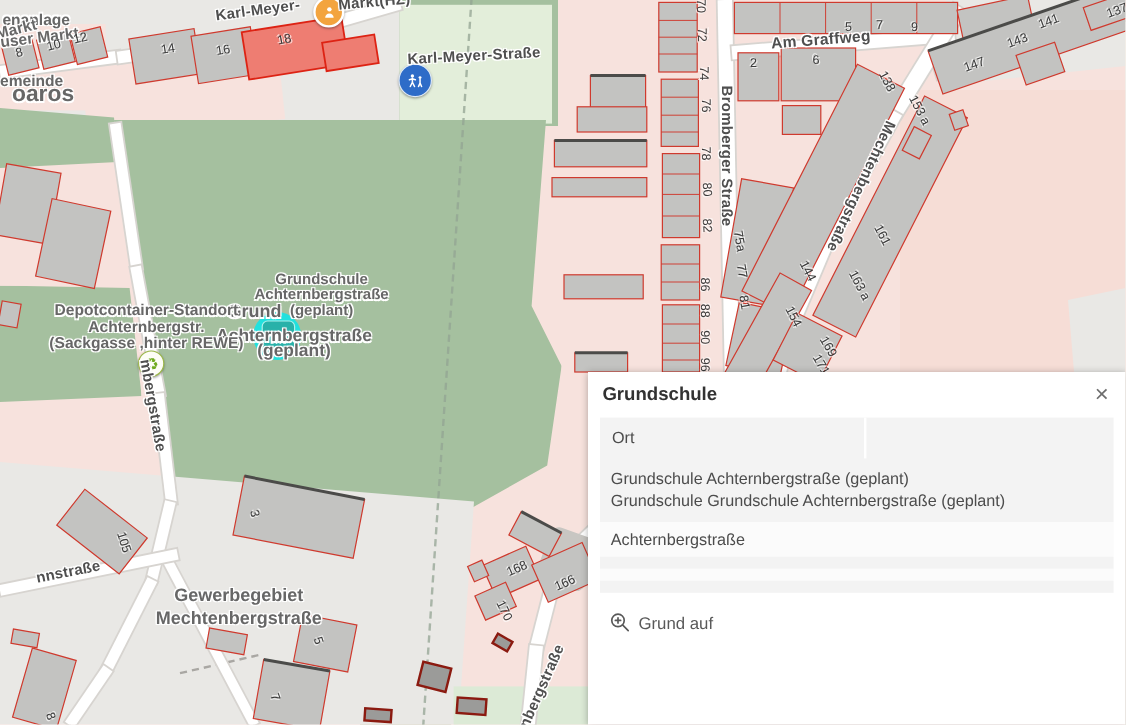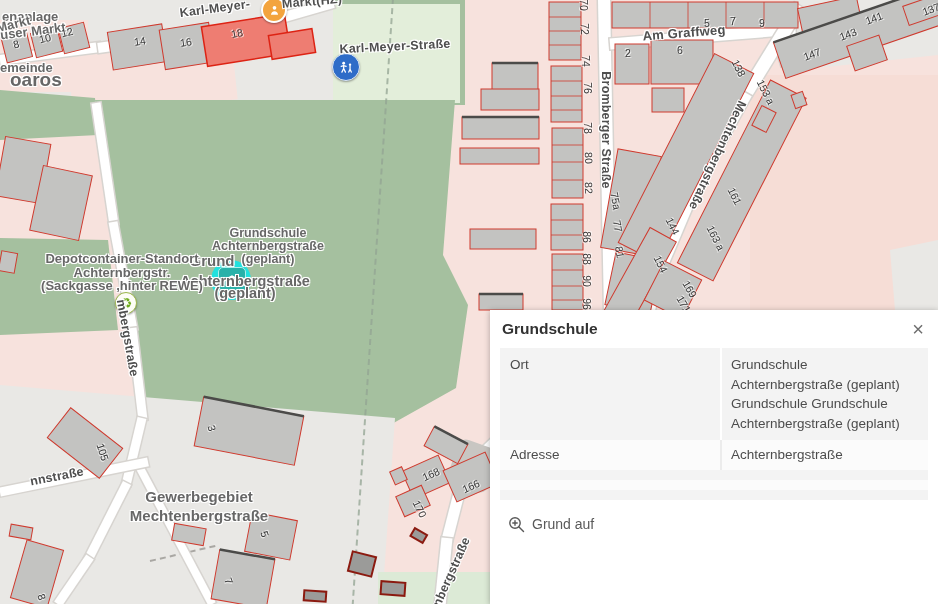--- a/index.html
+++ b/index.html
@@ -20,21 +20,21 @@
     text-shadow:-1px -1px 0 rgba(255,255,255,.7),1px 1px 0 rgba(255,255,255,.7);pointer-events:none;}
   .poi{position:absolute;border-radius:50%;display:flex;align-items:center;justify-content:center;
        box-shadow:0 1px 2px rgba(0,0,0,.35);}
   
   .popup{position:absolute;left:490px;top:310px;width:448px;height:294px;background:#fff;
          box-shadow:0 1px 6px rgba(0,0,0,.3);color:#4c4c4c;}
   .popup-header{display:flex;align-items:center;justify-content:space-between;padding:10px 12px 7px 12px;}
   .popup-title{font-size:15.5px;font-weight:700;color:#323232;margin:0;}
   .popup-close{background:none;border:none;font-size:20px;line-height:16px;color:#6e6e6e;cursor:pointer;padding:0 2px;}
   .attr-table{margin:3px 10px 0 10px;font-size:13.5px;}
-  .attr-row{display:flex;background:#f3f3f3;line-height:19.5px;}
+  .attr-row{display:flex;background:#f3f3f3;line-height:19.5px;flex-direction:column;}
   .attr-row.even{background:#fbfbfb;}
   .attr-label{width:200px;flex:none;padding:5px 10px;border-right:2px solid #fff;}
   .attr-row.even .attr-label{border-right-color:#ececec;}
   .attr-value{flex:1;padding:5px 9px;white-space:pre-line;}
   .attr-row.tall .attr-label,.attr-row.tall .attr-value{padding-top:7px;padding-bottom:7px;}
   .zoom-to{display:inline-flex;align-items:center;gap:7px;margin:15px 12px;color:#595959;
            font-size:14px;cursor:pointer;background:none;border:none;font-family:inherit;}
 </style>
 </head>
 <body>
@@ -284,21 +284,20 @@
       <h1 class="popup-title">Grundschule</h1>
       <button class="popup-close">×</button>
     </div>
     <div class="attr-table">
         <div class="attr-row tall">
           <div class="attr-label">Ort</div>
           <div class="attr-value">Grundschule Achternbergstraße (geplant)
 Grundschule Grundschule Achternbergstraße (geplant)</div>
         </div>
         <div class="attr-row even">
-          <div class="attr-label">Adresse</div>
           <div class="attr-value">Achternbergstraße</div>
         </div>
         <div class="attr-row">
           <div class="attr-value"></div>
         </div>
         <div class="attr-row even">
           <div class="attr-value"></div>
         </div>
         <div class="attr-row">
           <div class="attr-value"></div>

